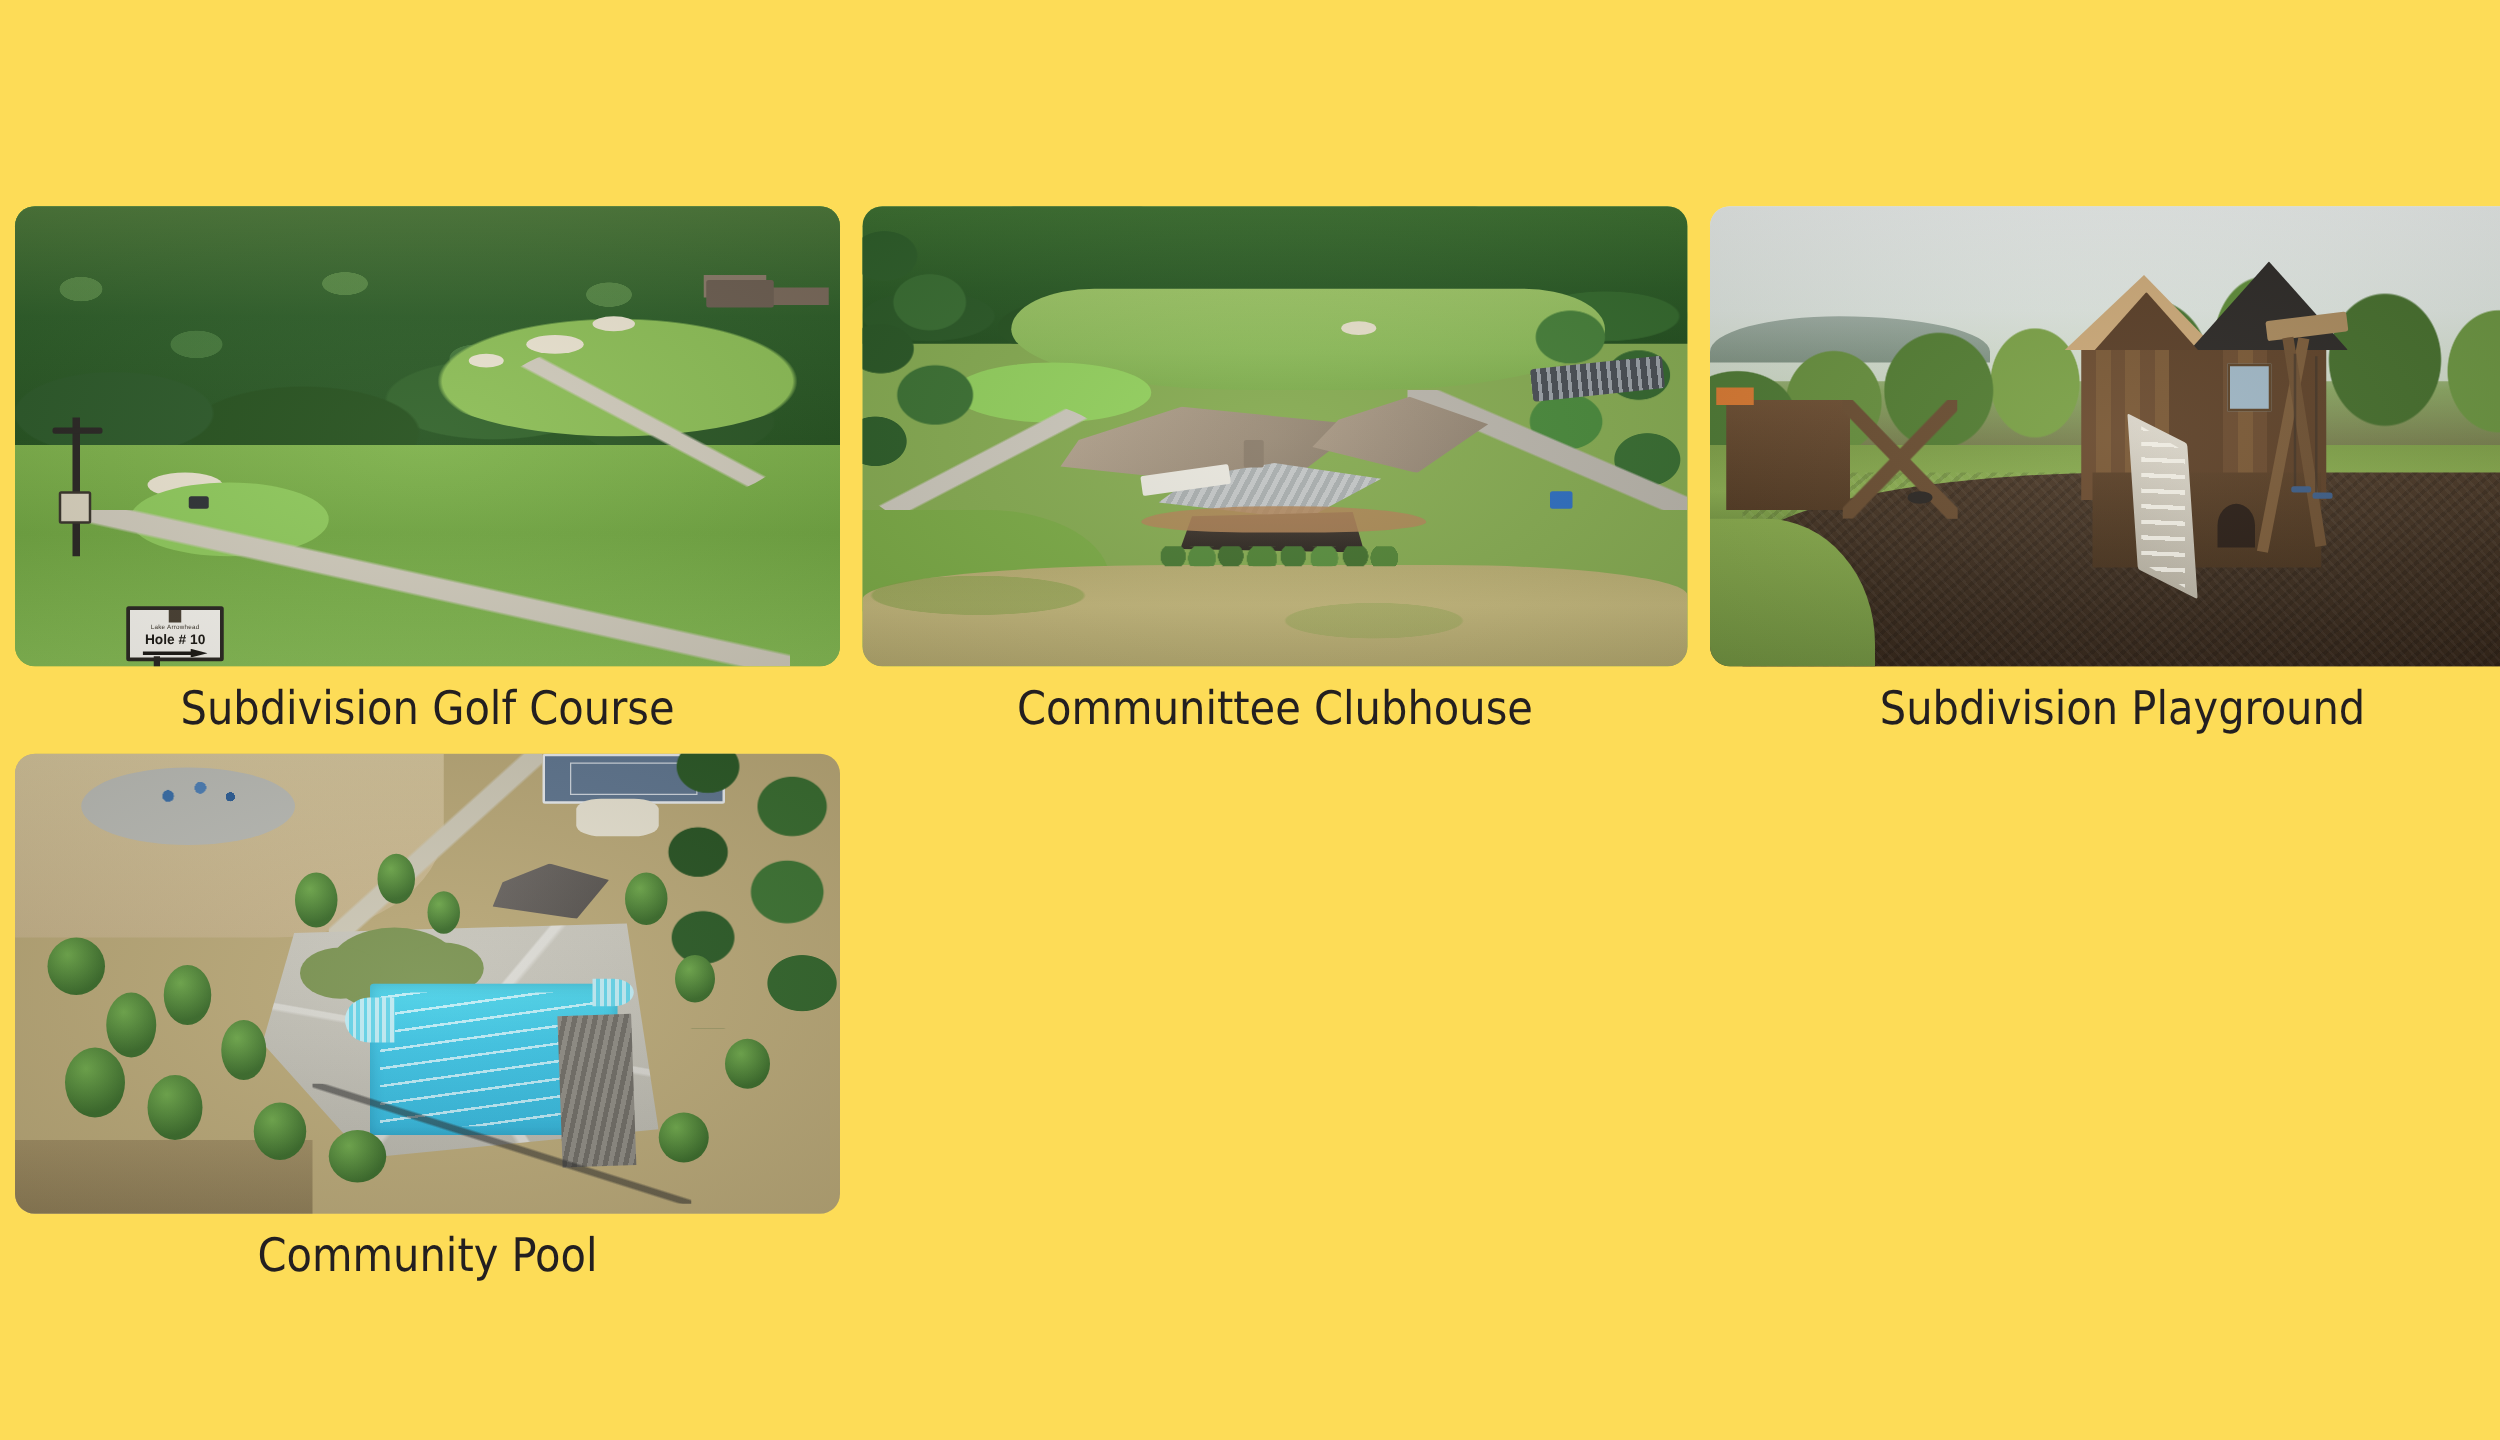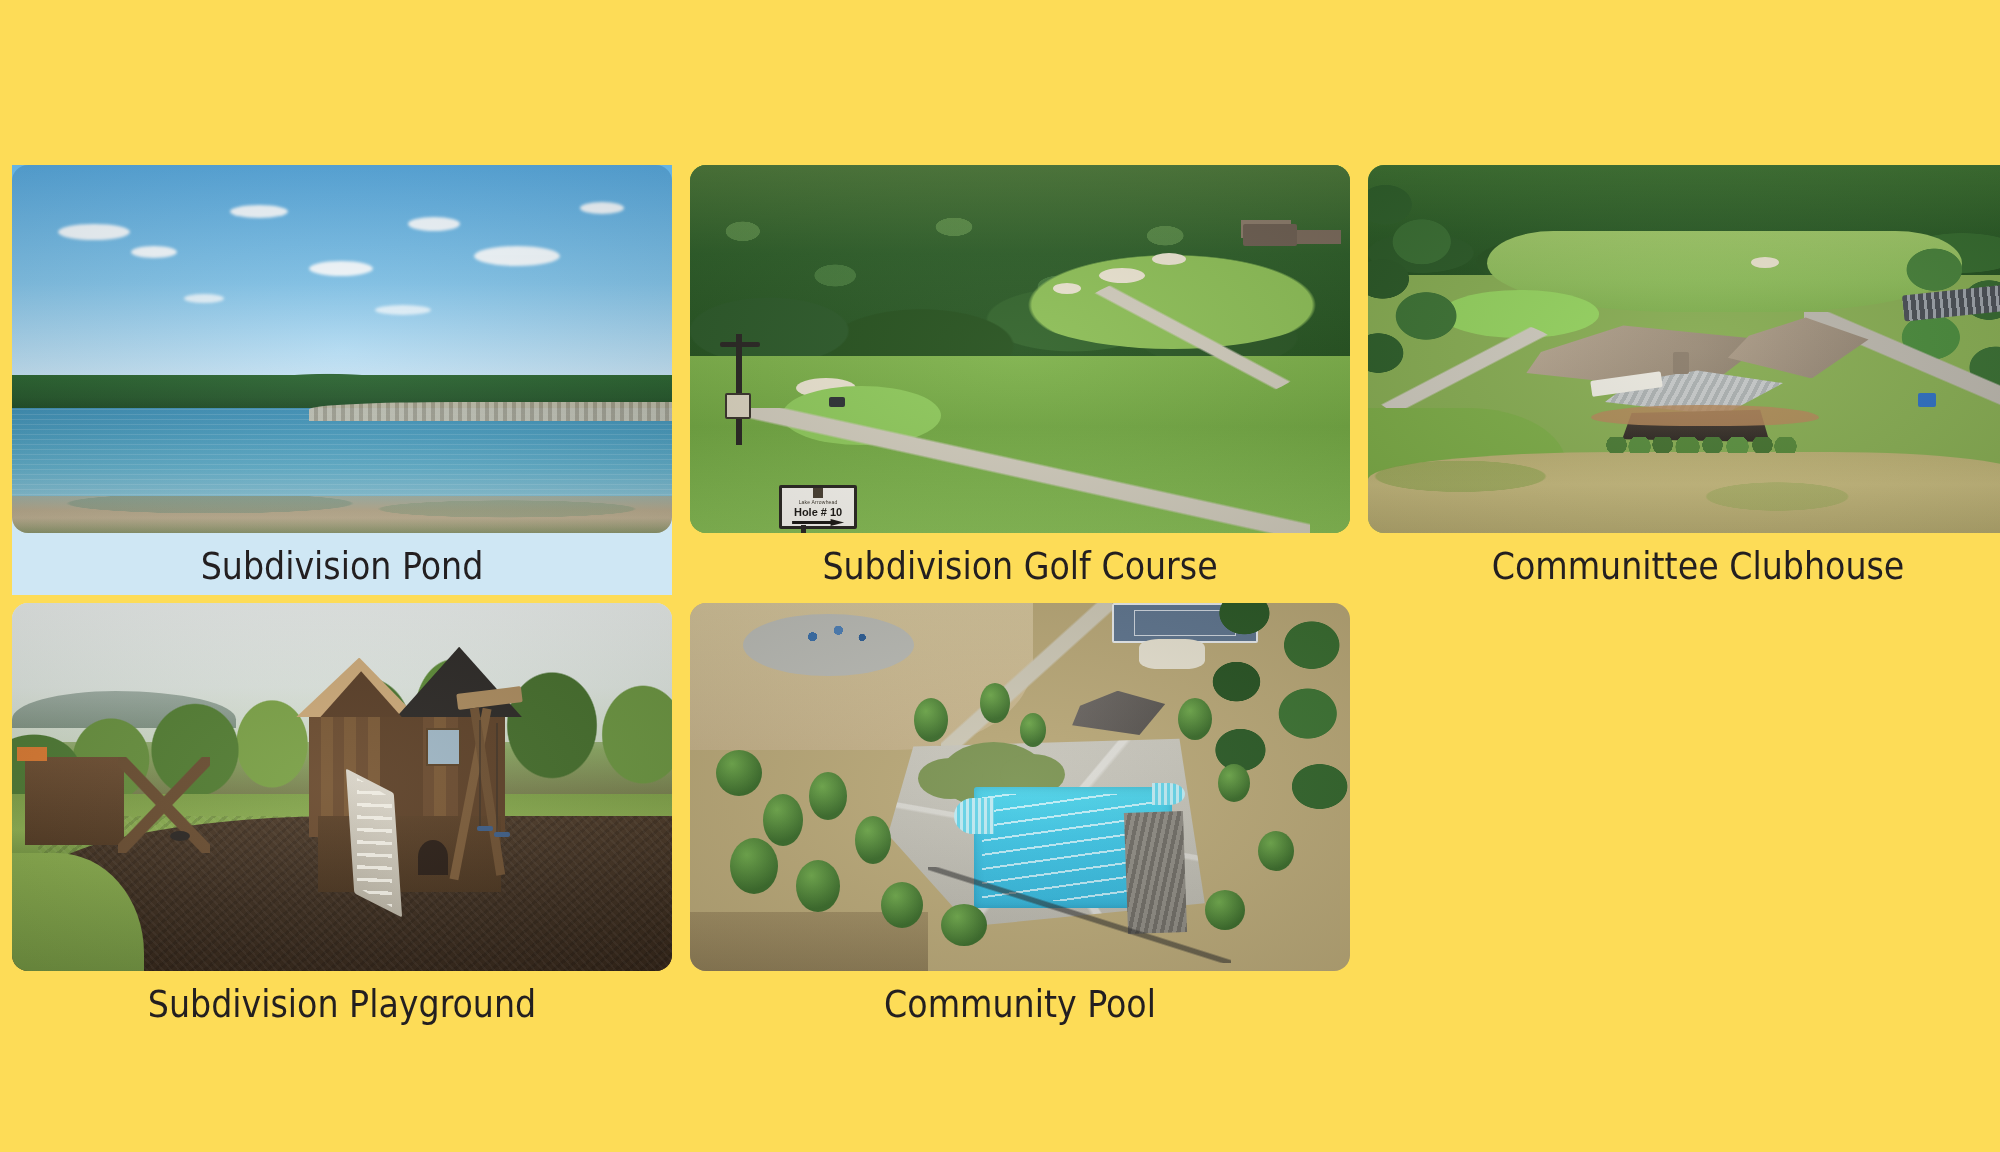--- a/index.html
+++ b/index.html
@@ -688,41 +688,20 @@
 </style>
 </head>
 <body>
 
 <div class="poster">
 
 
   <div class="grid">
 
 
-    <div class="cell pond">
-      <div class="photo pond">
-        <div class="sky"></div>
-        <div class="cl a"></div>
-        <div class="cl b"></div>
-        <div class="cl c"></div>
-        <div class="cl d"></div>
-        <div class="cl e"></div>
-        <div class="cl f"></div>
-        <div class="cl g"></div>
-        <div class="cl h"></div>
-        <div class="cl i"></div>
-        <div class="hills"></div>
-        <div class="treeline"></div>
-        <div class="water"></div>
-        <div class="rocks"></div>
-        <div class="shore"></div>
-        <div class="grassfg"></div>
-      </div>
-      <div class="caption">Subdivision Pond</div>
-    </div>
 
     <div class="cell golf-cell">
       <div class="photo golf">
         <div class="ridge"></div>
         <div class="hillforest"></div>
         <div class="fairway"></div>
         <div class="fairway-far"></div>
         <div class="bunker b1"></div>
         <div class="bunker b2"></div>
         <div class="bunker b3"></div>

